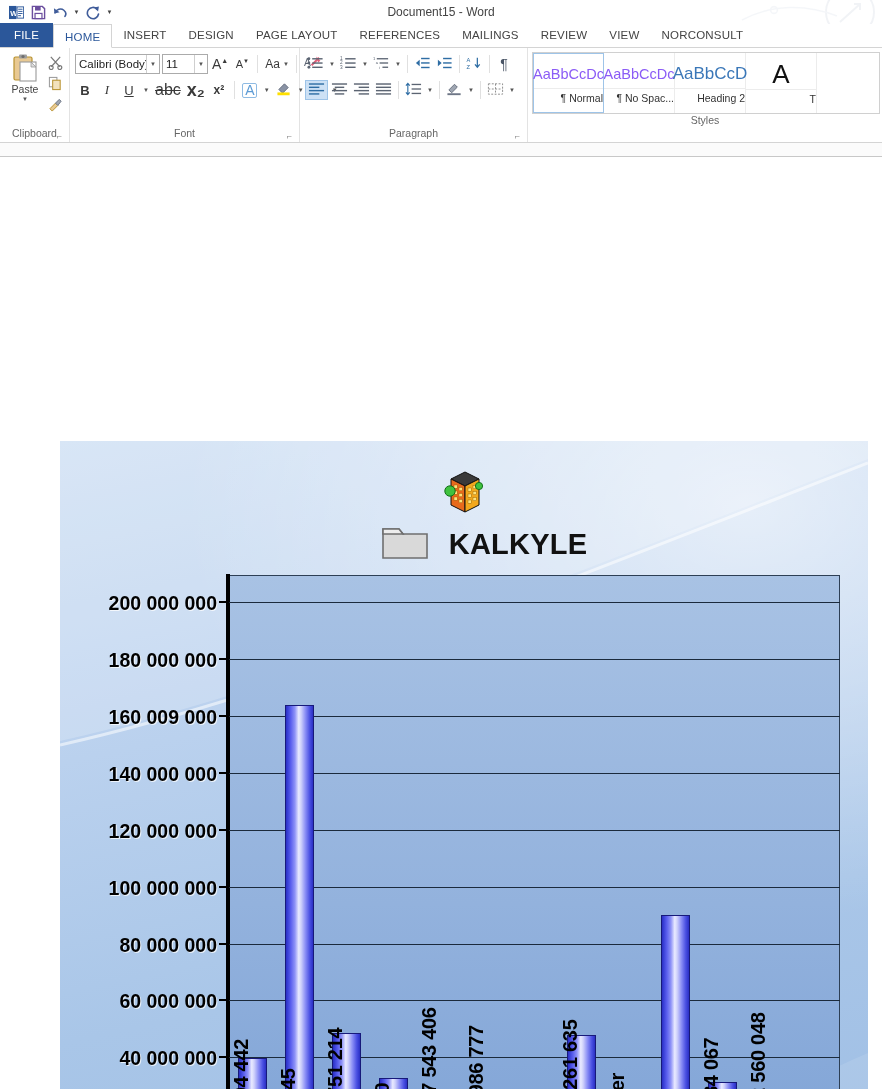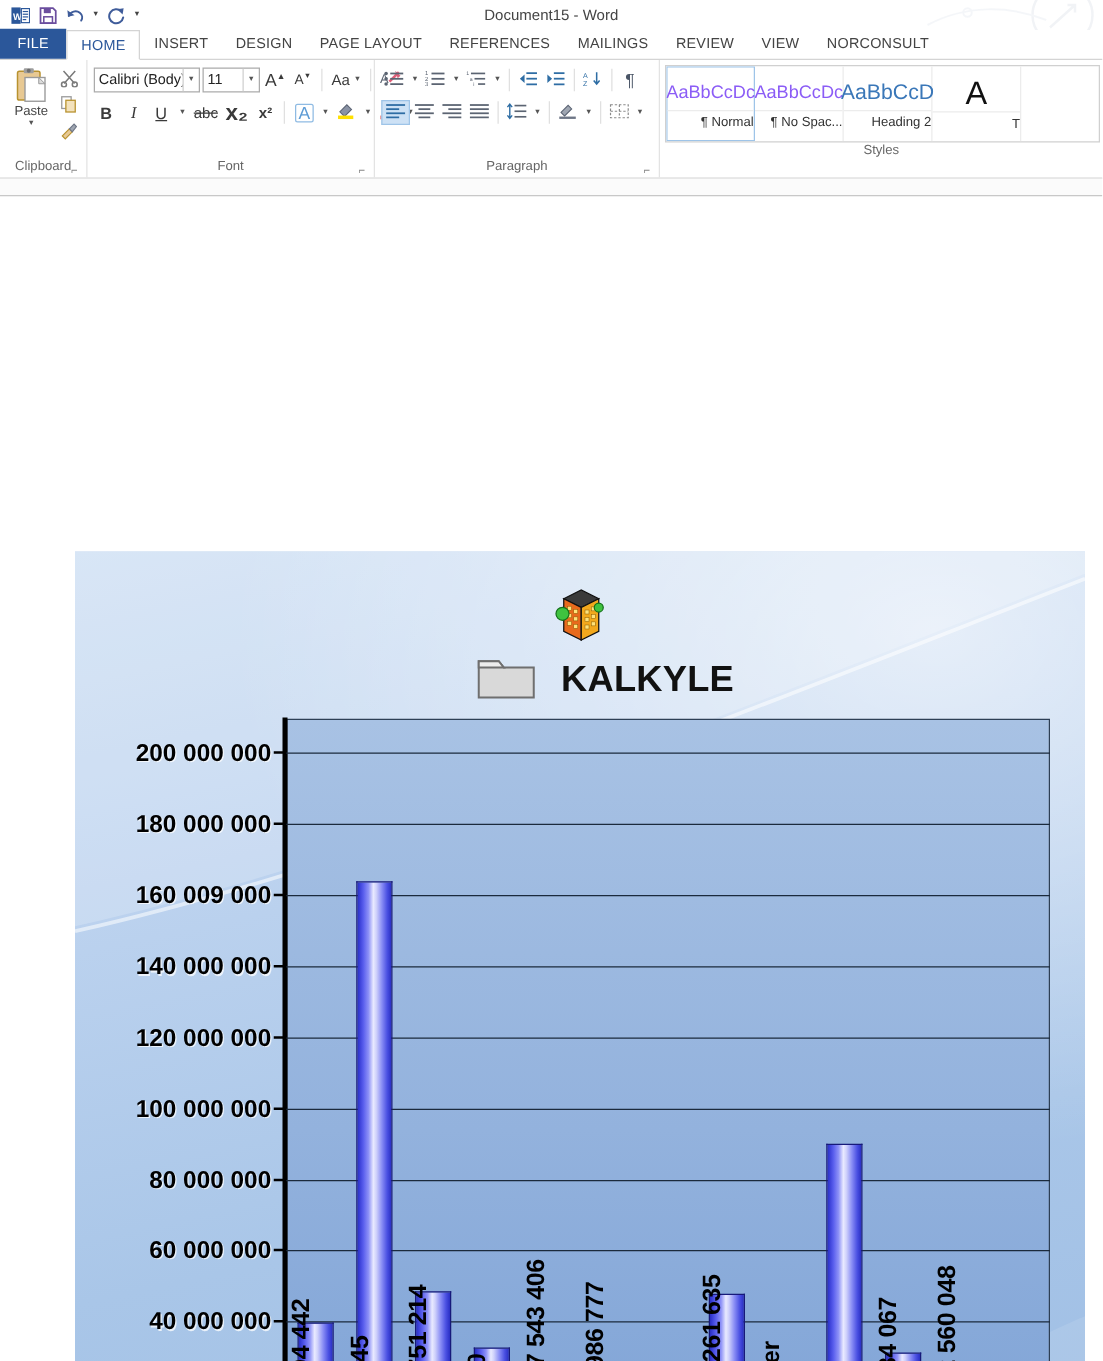--- a/index.html
+++ b/index.html
@@ -417,21 +417,21 @@
         <div class="ribbtn">
           <i style="font-size:13px;font-family:'Liberation Serif',serif;">I</i>
         </div>
         <div class="ribbtn">
           <span style="font-size:13px;text-decoration:underline;">U</span>
         </div>
         <div class="ribbtn" style="min-width:10px;">
             <span style="font-size:6px;color:#555;">▼</span>
           </div>
         <div class="ribbtn">
-          <span style="font-size:12px;text-decoration:line-through;">abc</span>
+          <span style="font-size:16px;text-decoration:line-through;">abc</span>
         </div>
         <div class="ribbtn">
           <span style="font-size:18px;font-weight:bold;">x₂</span>
         </div>
         <div class="ribbtn">
           <span style="font-size:12px;font-weight:bold;">x²</span>
         </div>
         <div class="sep"></div>
         <div class="ribbtn">
           <span style="font-size:14px;color:#5C9BD5;border:1px solid #8fbbe3;line-height:13px;padding:0 2px;border-radius:2px;">A</span>

